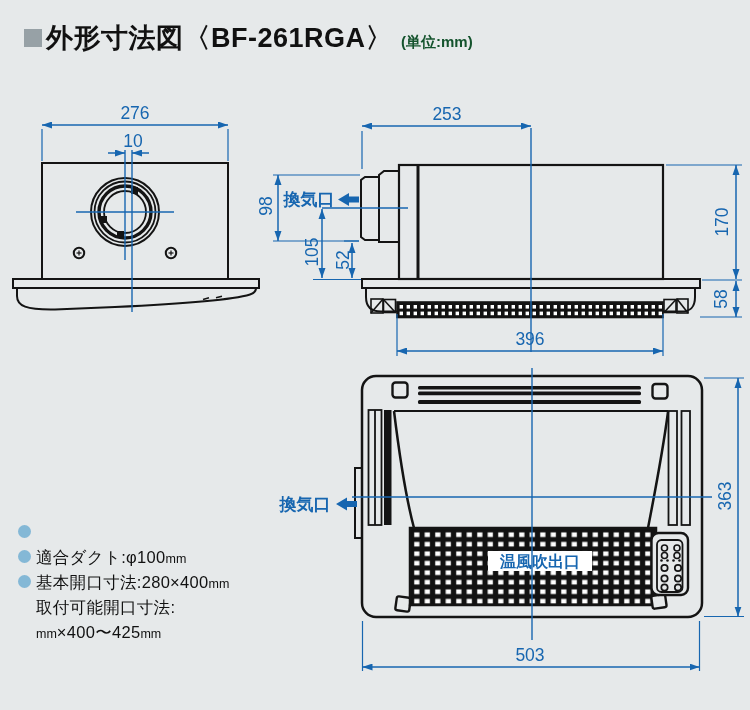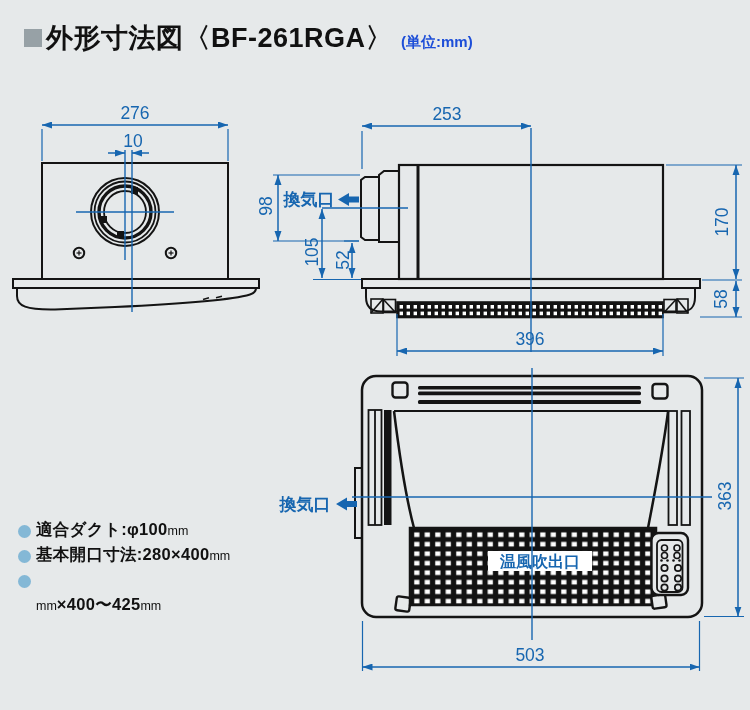--- a/index.html
+++ b/index.html
@@ -2,26 +2,26 @@
 <html><head>
 <meta charset="utf-8">
 <style>
   html,body{margin:0;padding:0;}
   body{font-family:"Liberation Sans","DejaVu Sans",sans-serif;background:#e6e9ea;}
   .stage{position:relative;width:750px;height:710px;background:#e6e9ea;overflow:hidden;}
   .stage svg{position:absolute;left:0;top:0;}
   .hdr{position:absolute;left:24px;top:20px;display:flex;align-items:baseline;white-space:nowrap;}
   .hdr .sq{width:18px;height:18px;background:#97a1a6;align-self:center;margin-right:4px;}
   .hdr .ttl{font-size:27px;font-weight:bold;color:#111;letter-spacing:.5px;}
-  .hdr .unit{font-size:15px;font-weight:bold;color:#1d4ed8;margin-left:8px;text-align:right;}
+  .hdr .unit{font-size:15px;font-weight:bold;color:#14532d;margin-left:8px;text-align:right;}
   .notes{position:absolute;left:18px;top:519px;width:360px;}
   .nrow{display:flex;align-items:baseline;height:25px;white-space:nowrap;}
   .nrow .blt{width:13px;height:13px;border-radius:50%;background:#84b8d6;margin-right:5px;align-self:center;flex:0 0 13px;}
   .nrow .sp{width:18px;flex:0 0 18px;}
-  .nlab{font-size:16.5px;font-weight:bold;color:#111;letter-spacing:.3px;}
+  .nlab{font-size:16.5px;font-weight:normal;color:#111;letter-spacing:.3px;margin-top:28px;}
   .nunit{font-size:12.5px;font-weight:normal;color:#111;}
   
   .o2{stroke:#141414;stroke-width:2;fill:none;}
   .o3{stroke:#141414;stroke-width:3;fill:none;}
   .thin{stroke:#141414;stroke-width:1.6;fill:none;}
   .dim{stroke:#1766b0;stroke-width:1.5;fill:none;}
   .ext{stroke:#1766b0;stroke-width:1.2;fill:none;}
   .cl{stroke:#1766b0;stroke-width:1.4;fill:none;}
   .dtxt{fill:#1766b0;font-size:17.5px;font-family:"Liberation Sans","DejaVu Sans",sans-serif;}
   .vtxt{fill:#1766b0;font-size:17px;font-weight:bold;font-family:"Liberation Sans","DejaVu Sans",sans-serif;}
@@ -268,20 +268,21 @@
     <span class="nlab">適合ダクト:φ100</span>
     <span class="nunit">mm</span>
   </div>
   <div class="nrow">
     <span class="blt"></span>
     <span class="nlab">基本開口寸法:280×400</span>
     <span class="nunit">mm</span>
   </div>
   <div class="nrow">
     <span class="blt"></span>
+    <span class="nlab">取付可能開口寸法:</span>
   </div>
   <div class="nrow">
     <span class="sp"></span>
     <span class="nunit">mm</span>
     <span class="nlab">×400〜425</span>
     <span class="nunit">mm</span>
   </div>
 </div>
 
 </div>

